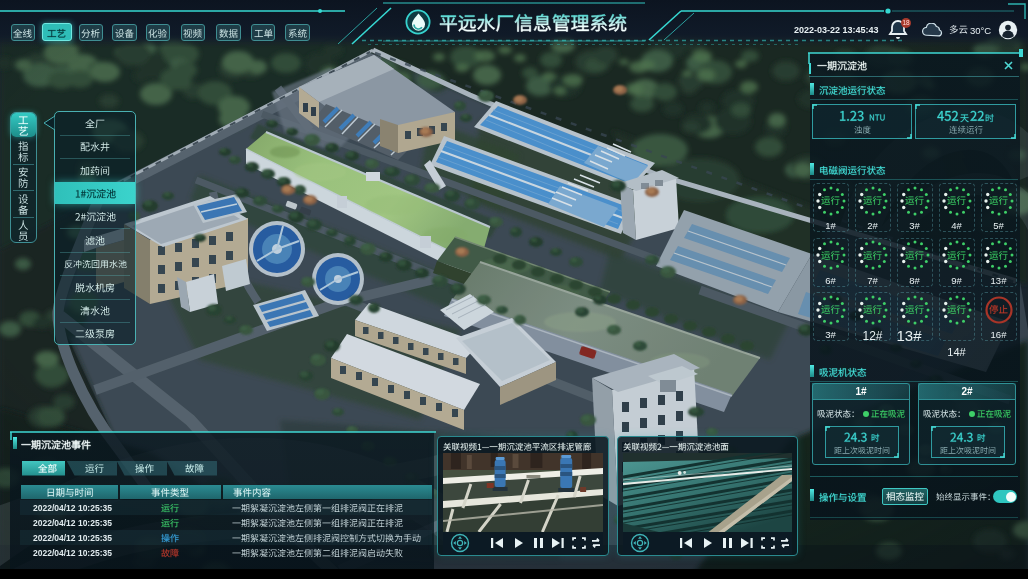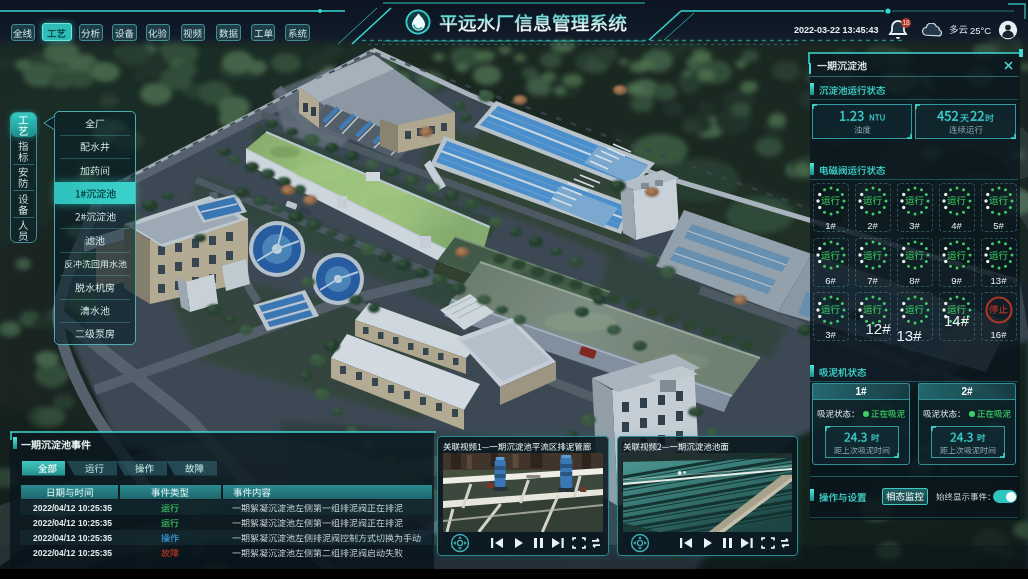--- a/index.html
+++ b/index.html
@@ -947,21 +947,21 @@
     </svg>
     <svg class="abs" style="left:920px;top:23px" width="24" height="14" viewBox="0 0 26 16">
       <path d="M7,14 a4.5,4.5 0 0 1 -0.5,-9 a6,6 0 0 1 11.5,-1 a4,4 0 0 1 3.5,4 a3.5,3.5 0 0 1 -1,6.8 Z" fill="#26394a" stroke="#cfe0e8" stroke-width="1.4"></path>
     </svg>
     <svg class="t" style="left:949.0px;top:23.0px" width="21" height="13">
       <g fill="#e8f0f3" transform="translate(0,9.97) scale(0.00950,-0.00950)">
         <use href="#g591A" x="0"></use>
         <use href="#g4E91" x="1000"></use>
       </g>
     </svg>
-    <div class="abs" style="left:970px;top:24.5px;color:#e8f0f3;font-size:9.5px">25°C</div>
+    <div class="abs" style="left:970px;top:24.5px;color:#e8f0f3;font-size:9.5px">30°C</div>
     <svg class="abs" style="left:998px;top:20px" width="20" height="20" viewBox="0 0 24 24">
       <circle cx="12" cy="12" r="11" fill="#e8f0f3"></circle>
       <circle cx="12" cy="9" r="3.4" fill="#16222e"></circle>
       <path d="M5,19.5 a7,7 0 0 1 14,0 a11,11 0 0 1 -14,0" fill="#16222e"></path>
     </svg>
     <div class="abs" style="left:10px;top:112px;width:27px;height:131px;border-radius:6px;background:rgba(14,36,44,.72);border:1px solid #3e8f94"></div>
     <div class="abs" style="left:11px;top:113px;width:25px;height:24px;border-radius:5px;background:linear-gradient(180deg,#34cac4,#1d8d8a);box-shadow:0 0 6px rgba(60,220,214,.5)"></div>
     <svg class="t" style="left:18.2px;top:113.0px" width="12" height="15">
       <g fill="#eafffe" stroke="#eafffe" stroke-width="18" transform="translate(0,11.03) scale(0.01050,-0.01050)">
         <use href="#g5DE5" x="0"></use>
@@ -1468,21 +1468,21 @@
       <circle cx="3.0" cy="16.0" r="1.7" fill="#e8f2ee"></circle>
       <circle cx="4.7" cy="9.5" r="1.7" fill="#e8f2ee"></circle>
       <circle cx="9.5" cy="4.7" r="1.5" fill="#3ecf68"></circle>
     </svg>
     <svg class="t" style="left:863.0px;top:303.0px" width="21" height="13">
       <g fill="#3ecf68" stroke="#3ecf68" stroke-width="12" transform="translate(0,9.97) scale(0.00950,-0.00950)">
         <use href="#g8FD0" x="0"></use>
         <use href="#g884C" x="1000"></use>
       </g>
     </svg>
-    <div class="abs" style="left:854.5px;top:320px;width:36px;height:12px;text-align:right;color:#e8f0f2;font-size:15px">12#</div>
+    <div class="abs" style="left:854.5px;top:329.0px;width:36px;height:12px;text-align:center;color:#e8f0f2;font-size:12px">12#</div>
     <div class="abs" style="left:896.5px;top:292.0px;width:36px;height:49px;border-radius:4px;border:1px dashed rgba(90,160,170,.42)"></div>
     <svg class="abs" style="left:898.5px;top:293.5px" width="32" height="32">
       <circle cx="16.0" cy="3.0" r="1.5" fill="#3ecf68"></circle>
       <circle cx="22.5" cy="4.7" r="1.5" fill="#3ecf68"></circle>
       <circle cx="27.3" cy="9.5" r="1.5" fill="#3ecf68"></circle>
       <circle cx="29.0" cy="16.0" r="1.5" fill="#3ecf68"></circle>
       <circle cx="27.3" cy="22.5" r="1.5" fill="#3ecf68"></circle>
       <circle cx="22.5" cy="27.3" r="1.5" fill="#3ecf68"></circle>
       <circle cx="16.0" cy="29.0" r="1.5" fill="#3ecf68"></circle>
       <circle cx="9.5" cy="27.3" r="1.5" fill="#3ecf68"></circle>
@@ -1512,21 +1512,21 @@
       <circle cx="3.0" cy="16.0" r="1.7" fill="#e8f2ee"></circle>
       <circle cx="4.7" cy="9.5" r="1.7" fill="#e8f2ee"></circle>
       <circle cx="9.5" cy="4.7" r="1.5" fill="#3ecf68"></circle>
     </svg>
     <svg class="t" style="left:947.0px;top:303.0px" width="21" height="13">
       <g fill="#3ecf68" stroke="#3ecf68" stroke-width="12" transform="translate(0,9.97) scale(0.00950,-0.00950)">
         <use href="#g8FD0" x="0"></use>
         <use href="#g884C" x="1000"></use>
       </g>
     </svg>
-    <div class="abs" style="left:938.5px;top:312px;width:36px;height:12px;text-align:center;color:#e8f0f2;font-size:15px">14#</div>
+    <div class="abs" style="left:938.5px;top:346px;width:36px;height:12px;text-align:center;color:#e8f0f2;font-size:11px">14#</div>
     <div class="abs" style="left:980.5px;top:292.0px;width:36px;height:49px;border-radius:4px;border:1px dashed rgba(90,160,170,.42)"></div>
     <svg class="abs" style="left:983.5px;top:294.5px" width="30" height="30">
       <circle cx="15" cy="15" r="12.5" fill="none" stroke="#a93528" stroke-width="2.2"></circle>
     </svg>
     <svg class="t" style="left:989.0px;top:303.0px" width="21" height="13">
       <g fill="#c23b2c" stroke="#c23b2c" stroke-width="16" transform="translate(0,9.97) scale(0.00950,-0.00950)">
         <use href="#g505C" x="0"></use>
         <use href="#g6B62" x="1000"></use>
       </g>
     </svg>

